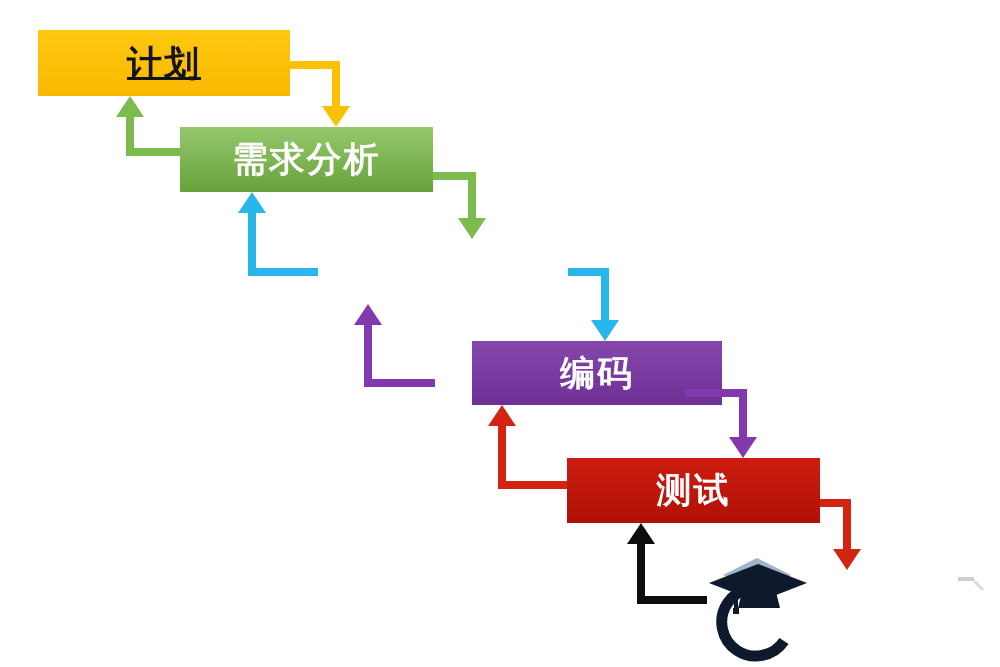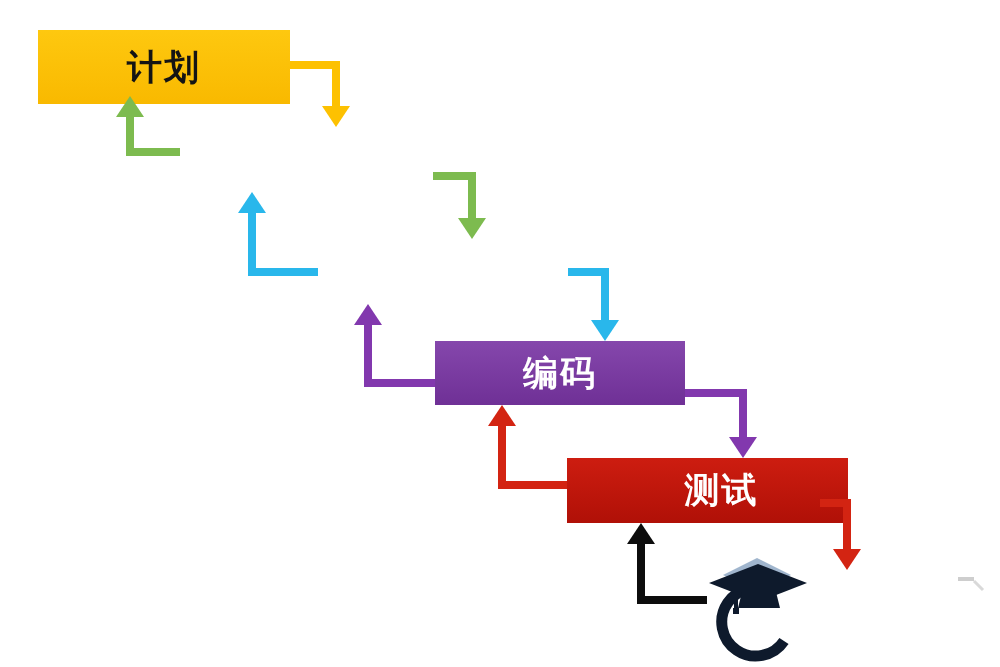--- a/index.html
+++ b/index.html
@@ -12,40 +12,43 @@
   }
   .box{
     position:absolute;
     display:flex;align-items:center;justify-content:center;
     font-weight:bold;
     font-size:35px;
     letter-spacing:2px;
     user-select:none;
   }
   
-  .s0{left:38px;  top:30px;  width:252px; height:74px;}
+  .s0{left:38px;  top:30px;  width:252px; height:66px;text-decoration:underline;}
   .s1{left:180px; top:127px; width:253px; height:65px;}
   .s2{left:318px; top:239px; width:250px; height:65px;}
   .s3{left:435px; top:341px; width:250px; height:64px;}
-  .s4{left:567px; top:458px; width:253px; height:65px;padding-left:28px;}
+  .s4{left:567px; top:458px; width:253px; height:65px;}
   .s5{left:707px; top:570px; width:251px; height:65px;}
   svg.overlay{
     position:absolute;left:0;top:0;width:1000px;height:667px;
     pointer-events:none;
   }
 </style>
 </head>
 <body>
 
 <div class="canvas">
 
   <div class="box s0" style="background: linear-gradient(rgb(254, 200, 15), rgb(249, 185, 0)); color: rgb(20, 20, 20);">
     <span>计划</span>
   </div>
-  <div class="box s3" style="background: linear-gradient(rgb(133, 71, 172), rgb(111, 48, 150)); color: rgb(255, 255, 255);">
+  <div class="box s1" style="background: linear-gradient(rgb(149, 200, 108), rgb(103, 162, 58)); color: rgb(255, 255, 255);">
+    <span>需求分析</span>
+  </div>
+  <div class="box s3" style="background: linear-gradient(rgb(133, 71, 172), rgb(111, 48, 150)); color: rgb(255, 255, 255); margin-left: 37px;">
     <span>编码</span>
   </div>
   <div class="box s4" style="background: linear-gradient(rgb(205, 29, 16), rgb(176, 16, 7)); color: rgb(255, 255, 255);">
     <span>测试</span>
   </div>
 
   <svg class="overlay" id="overlay" xmlns="http://www.w3.org/2000/svg">
       <path d="M 290 65 H 336 V 108" stroke="#fdc101" stroke-width="8" fill="none" stroke-linejoin="miter"></path>
       <polygon points="322,106 350,106 336,127" fill="#fdc101"></polygon>
       <path d="M 433 176 H 472 V 220" stroke="#7dbb4f" stroke-width="8" fill="none" stroke-linejoin="miter"></path>

